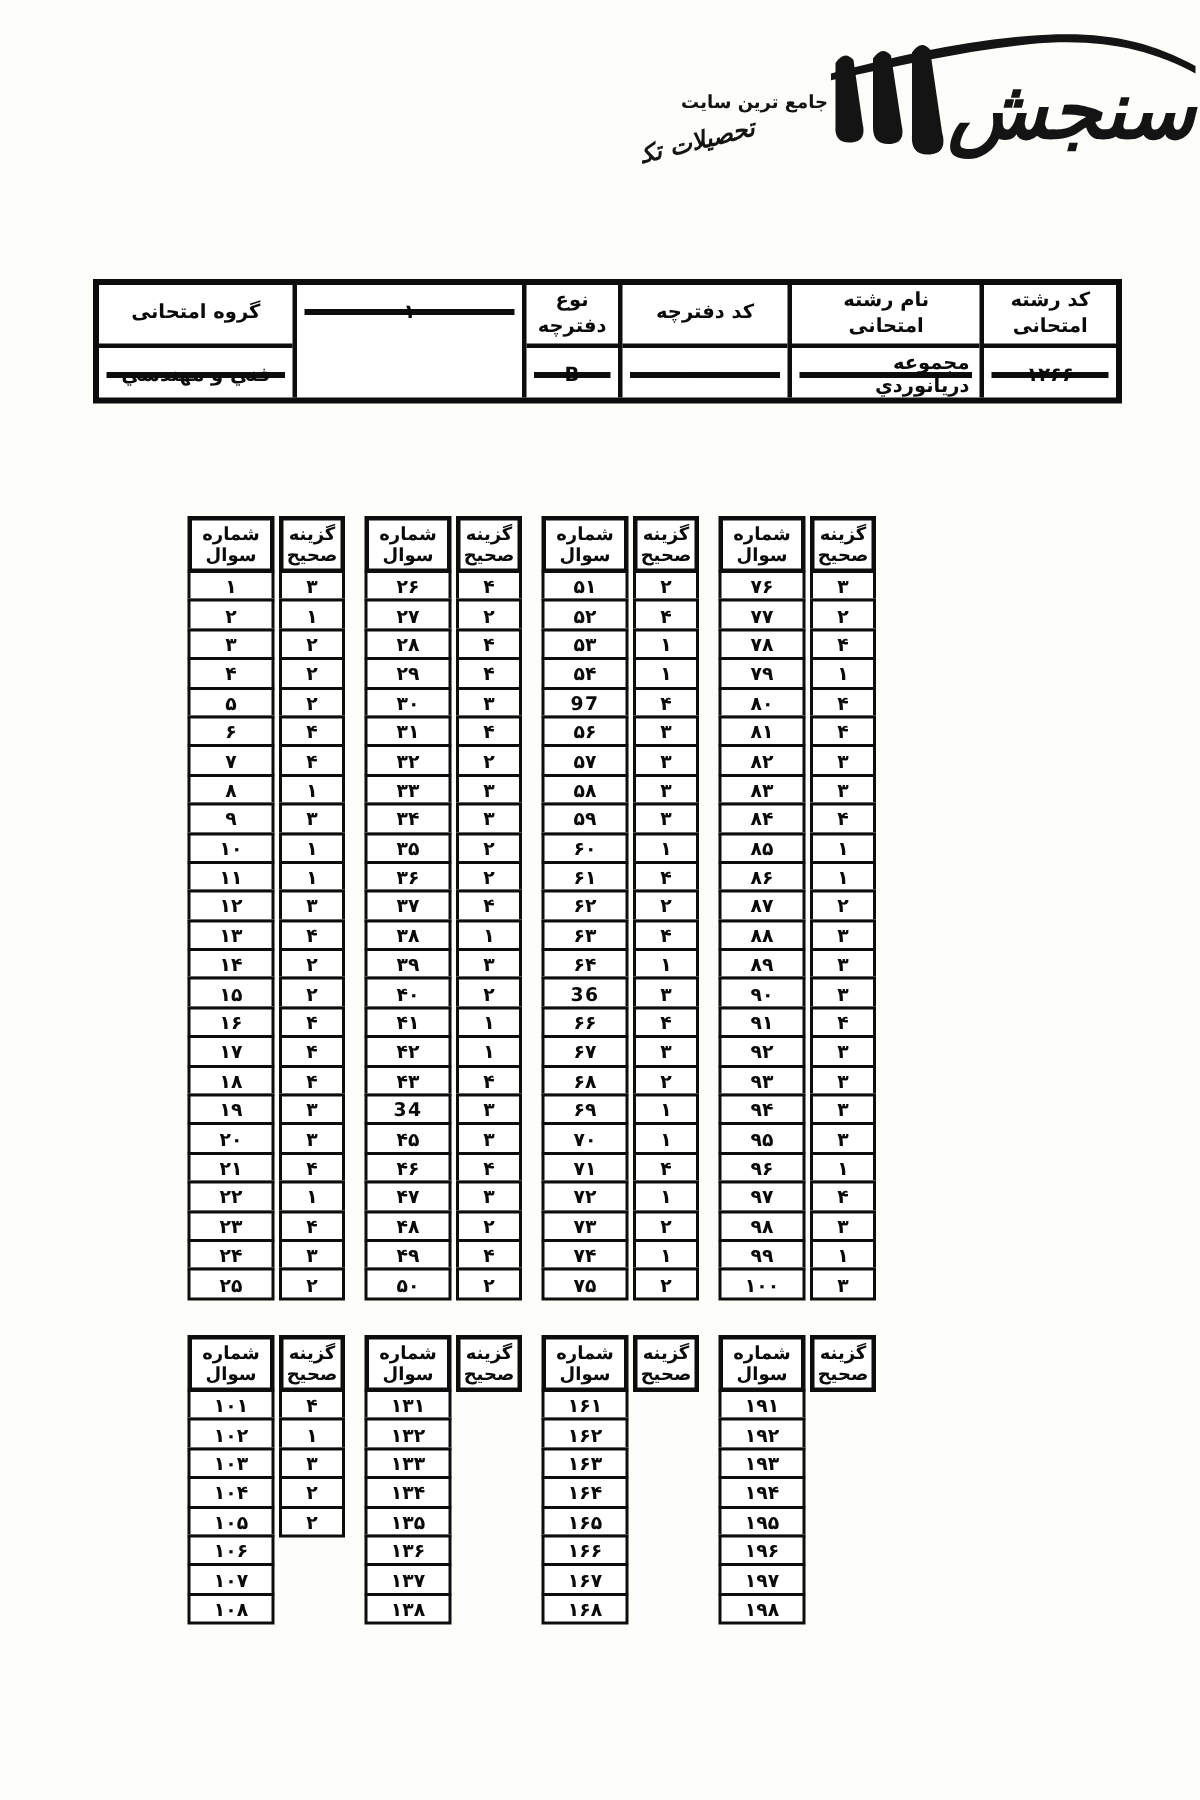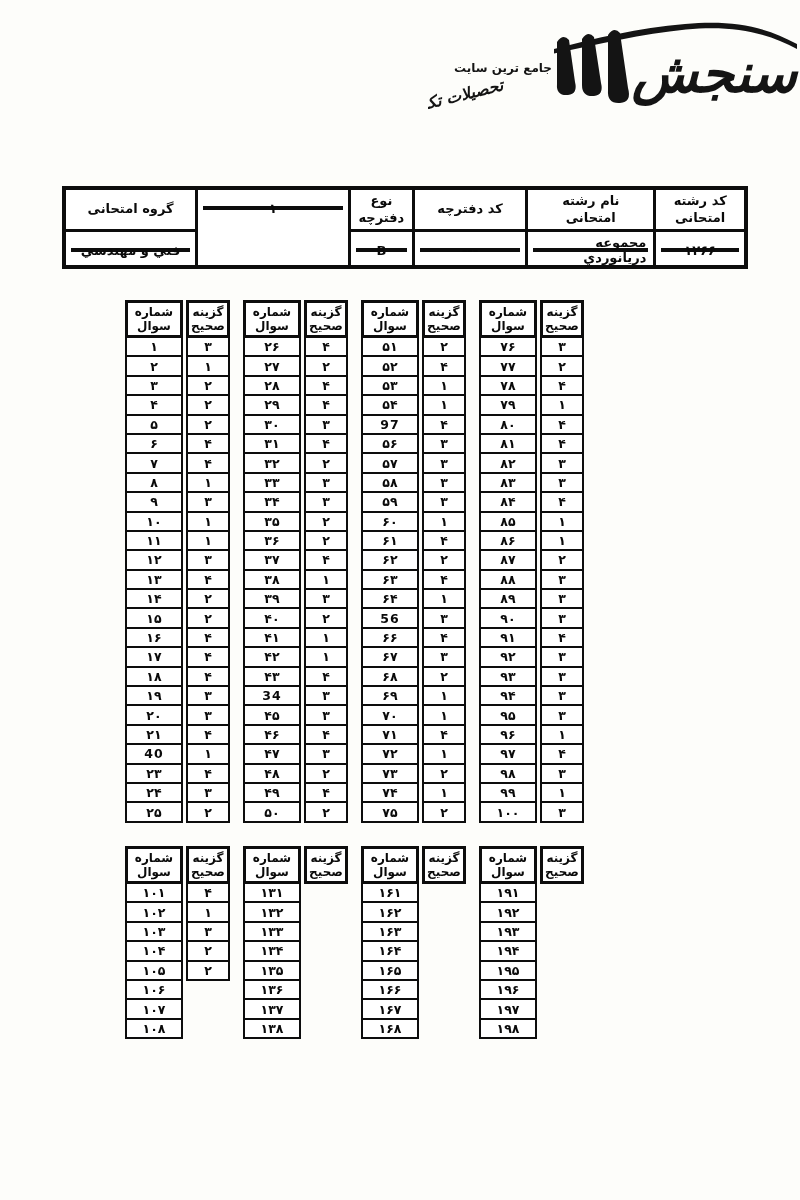--- a/index.html
+++ b/index.html
@@ -35,21 +35,21 @@
   .answers { position:absolute; left:125px; display:flex; gap:13px; direction:ltr; }
   .t1 { top:300px; }
   .t2 { top:846px; }
   .group { display:flex; gap:3px; align-items:flex-start; }
   .col { display:flex; flex-direction:column; }
   .col-num { width:58px; }
   .col-ans { width:44px; }
   .hcell {
     border:3px solid #0d0d0d; height:38px; background:#fff;
     display:flex; align-items:center; justify-content:center; text-align:center;
-    font-size:12px; font-weight:bold; white-space:pre-line; line-height:1.2;
+    font-size:12px; font-weight:bold; white-space:pre-line; line-height:1.2;margin-top:44px;
   }
   .cell {
     border:2px solid #0d0d0d; height:21.4px; margin-top:-2px; background:#fff;
     display:flex; align-items:center; justify-content:center;
     font-size:12.5px; font-weight:bold; letter-spacing:1px;
   }
   .col .cell:first-of-type { margin-top:0; }
 </style>
 </head>
 <body>
@@ -135,21 +135,21 @@
           <div class="cell">۱۲</div>
           <div class="cell">۱۳</div>
           <div class="cell">۱۴</div>
           <div class="cell">۱۵</div>
           <div class="cell">۱۶</div>
           <div class="cell">۱۷</div>
           <div class="cell">۱۸</div>
           <div class="cell">۱۹</div>
           <div class="cell">۲۰</div>
           <div class="cell">۲۱</div>
-          <div class="cell">40</div>
+          <div class="cell">۲۲</div>
           <div class="cell">۲۳</div>
           <div class="cell">۲۴</div>
           <div class="cell">۲۵</div>
         </div>
       <div class="col col-ans">
         <div class="hcell">گزینه
 صحیح</div>
       <div class="cell">۳</div>
           <div class="cell">۱</div>
           <div class="cell">۲</div>
@@ -248,21 +248,21 @@
           <div class="cell">97</div>
           <div class="cell">۵۶</div>
           <div class="cell">۵۷</div>
           <div class="cell">۵۸</div>
           <div class="cell">۵۹</div>
           <div class="cell">۶۰</div>
           <div class="cell">۶۱</div>
           <div class="cell">۶۲</div>
           <div class="cell">۶۳</div>
           <div class="cell">۶۴</div>
-          <div class="cell">56</div>
+          <div class="cell">36</div>
           <div class="cell">۶۶</div>
           <div class="cell">۶۷</div>
           <div class="cell">۶۸</div>
           <div class="cell">۶۹</div>
           <div class="cell">۷۰</div>
           <div class="cell">۷۱</div>
           <div class="cell">۷۲</div>
           <div class="cell">۷۳</div>
           <div class="cell">۷۴</div>
           <div class="cell">۷۵</div>

